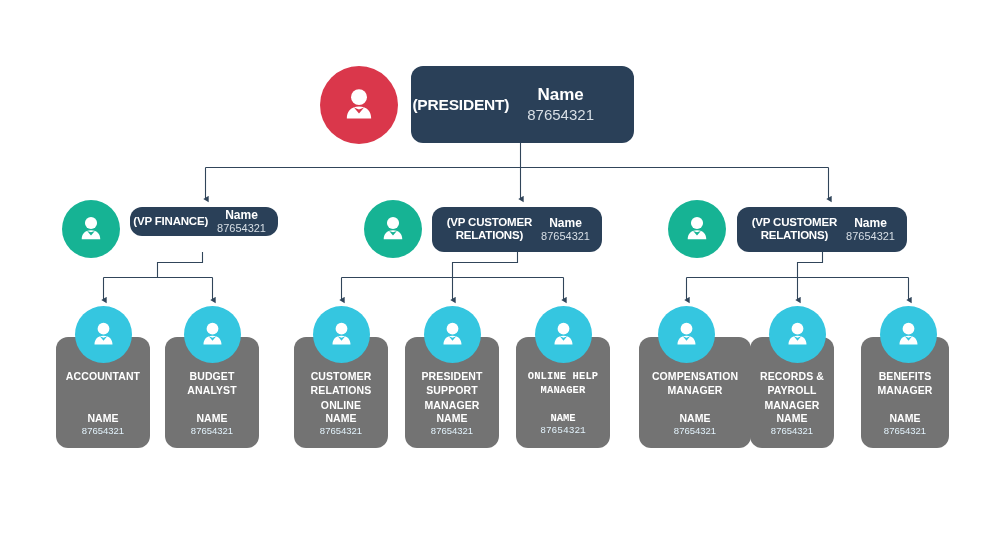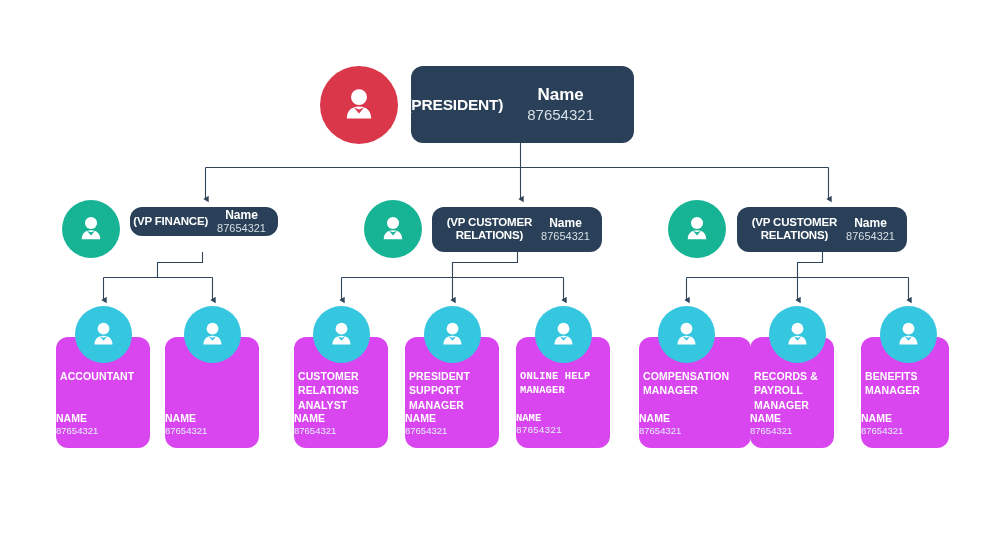--- a/index.html
+++ b/index.html
@@ -74,37 +74,38 @@
   }
   .pill-id {
     font-size: 13px;
     color: #d8dfe6;
     display: block;
   }
 
   .pill.president .pill-role { font-size: 15.5px; }
   .pill.president .pill-name { font-size: 17px; }
   .pill.president .pill-id   { font-size: 15px; }
-  .pill.president .pill-inner { gap: 24px; padding-right: 40px; align-items: center; }
+  .pill.president .pill-inner { gap: 18px; padding-right: 40px; align-items: center; }
 
   .pill.vp .pill-role { font-size: 11.5px; }
   .pill.vp .pill-name { font-size: 12px; }
   .pill.vp .pill-id   { font-size: 11px; }
   .pill.vp .pill-inner { gap: 9px; padding-right: 12px; }
 
   
   .leaf-card {
     position: absolute;
-    background: #d946ef;
+    background: #737373;
     border-radius: 12px;
     box-sizing: border-box;
     display: flex;
     flex-direction: column;
     align-items: center;
     color: #ffffff;
+    text-align: center;
   }
   .leaf-title {
     position: absolute;
     left: 4px;
     right: 4px;
     top: 32px;
     font-size: 10.5px;
     font-weight: bold;
     line-height: 1.38;
     letter-spacing: 0.1px;
@@ -259,39 +260,41 @@
     <span>
       <svg width="31" height="31" viewBox="0 0 40 40">
         <circle cx="20" cy="12.5" r="7.6" fill="#ffffff"></circle>
         <path d="M20 21.5 c-8 0 -11.6 5.2 -11.6 11.4 h23.2 c0 -6.2 -3.6 -11.4 -11.6 -11.4 z" fill="#ffffff"></path>
         <path d="M15.2 22.4 L20 28 L24.8 22.4 L20 24.2 Z" fill="#35c6e0"></path>
       </svg>
     </span>
   </div>
 
   <div class="leaf-card" style="left:165px; top:337px; width:94px; height:111px;">
+    <div class="leaf-title">BUDGET
+ANALYST</div>
     <div class="leaf-footer">
       <span class="leaf-name">NAME</span>
       <span class="leaf-id">87654321</span>
     </div>
   </div>
   <div class="avatar" style="left:184px; top:306px; width:57px; height:57px; background:#35c6e0;">
     <span>
       <svg width="31" height="31" viewBox="0 0 40 40">
         <circle cx="20" cy="12.5" r="7.6" fill="#ffffff"></circle>
         <path d="M20 21.5 c-8 0 -11.6 5.2 -11.6 11.4 h23.2 c0 -6.2 -3.6 -11.4 -11.6 -11.4 z" fill="#ffffff"></path>
         <path d="M15.2 22.4 L20 28 L24.8 22.4 L20 24.2 Z" fill="#35c6e0"></path>
       </svg>
     </span>
   </div>
 
   <div class="leaf-card" style="left:294px; top:337px; width:94px; height:111px;">
     <div class="leaf-title">CUSTOMER
 RELATIONS
-ANALYST</div>
+ONLINE</div>
     <div class="leaf-footer">
       <span class="leaf-name">NAME</span>
       <span class="leaf-id">87654321</span>
     </div>
   </div>
   <div class="avatar" style="left:313px; top:306px; width:57px; height:57px; background:#35c6e0;">
     <span>
       <svg width="31" height="31" viewBox="0 0 40 40">
         <circle cx="20" cy="12.5" r="7.6" fill="#ffffff"></circle>
         <path d="M20 21.5 c-8 0 -11.6 5.2 -11.6 11.4 h23.2 c0 -6.2 -3.6 -11.4 -11.6 -11.4 z" fill="#ffffff"></path>

